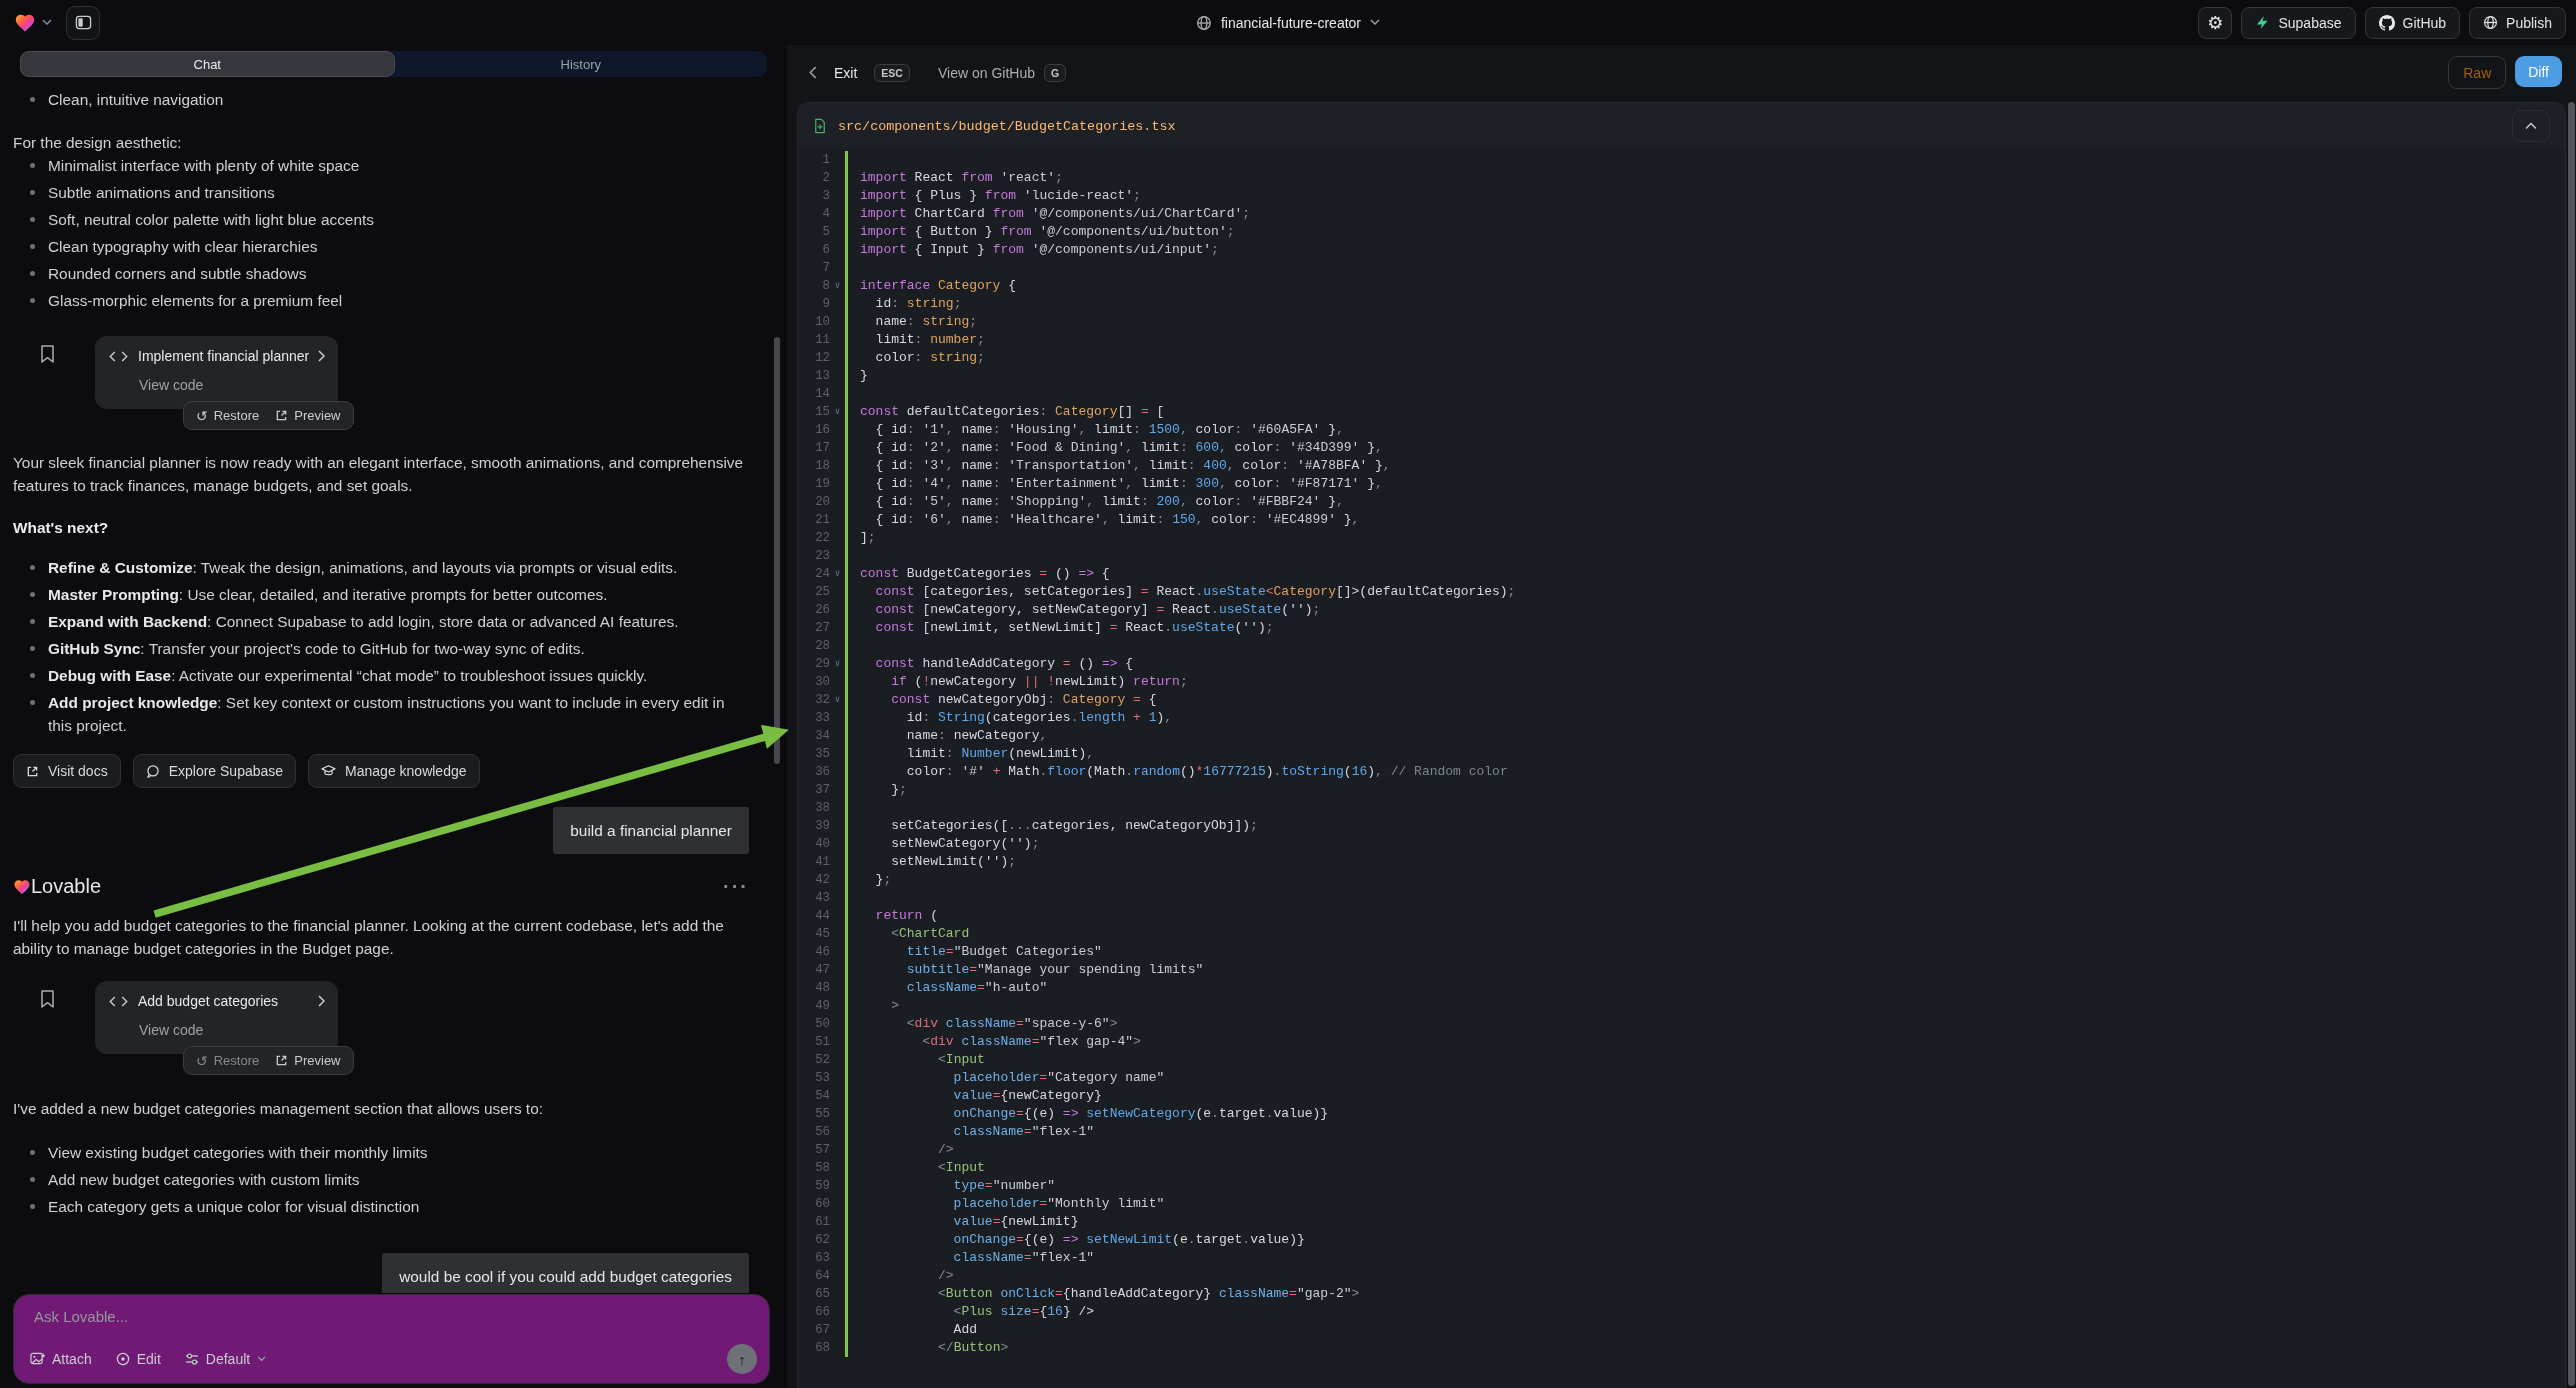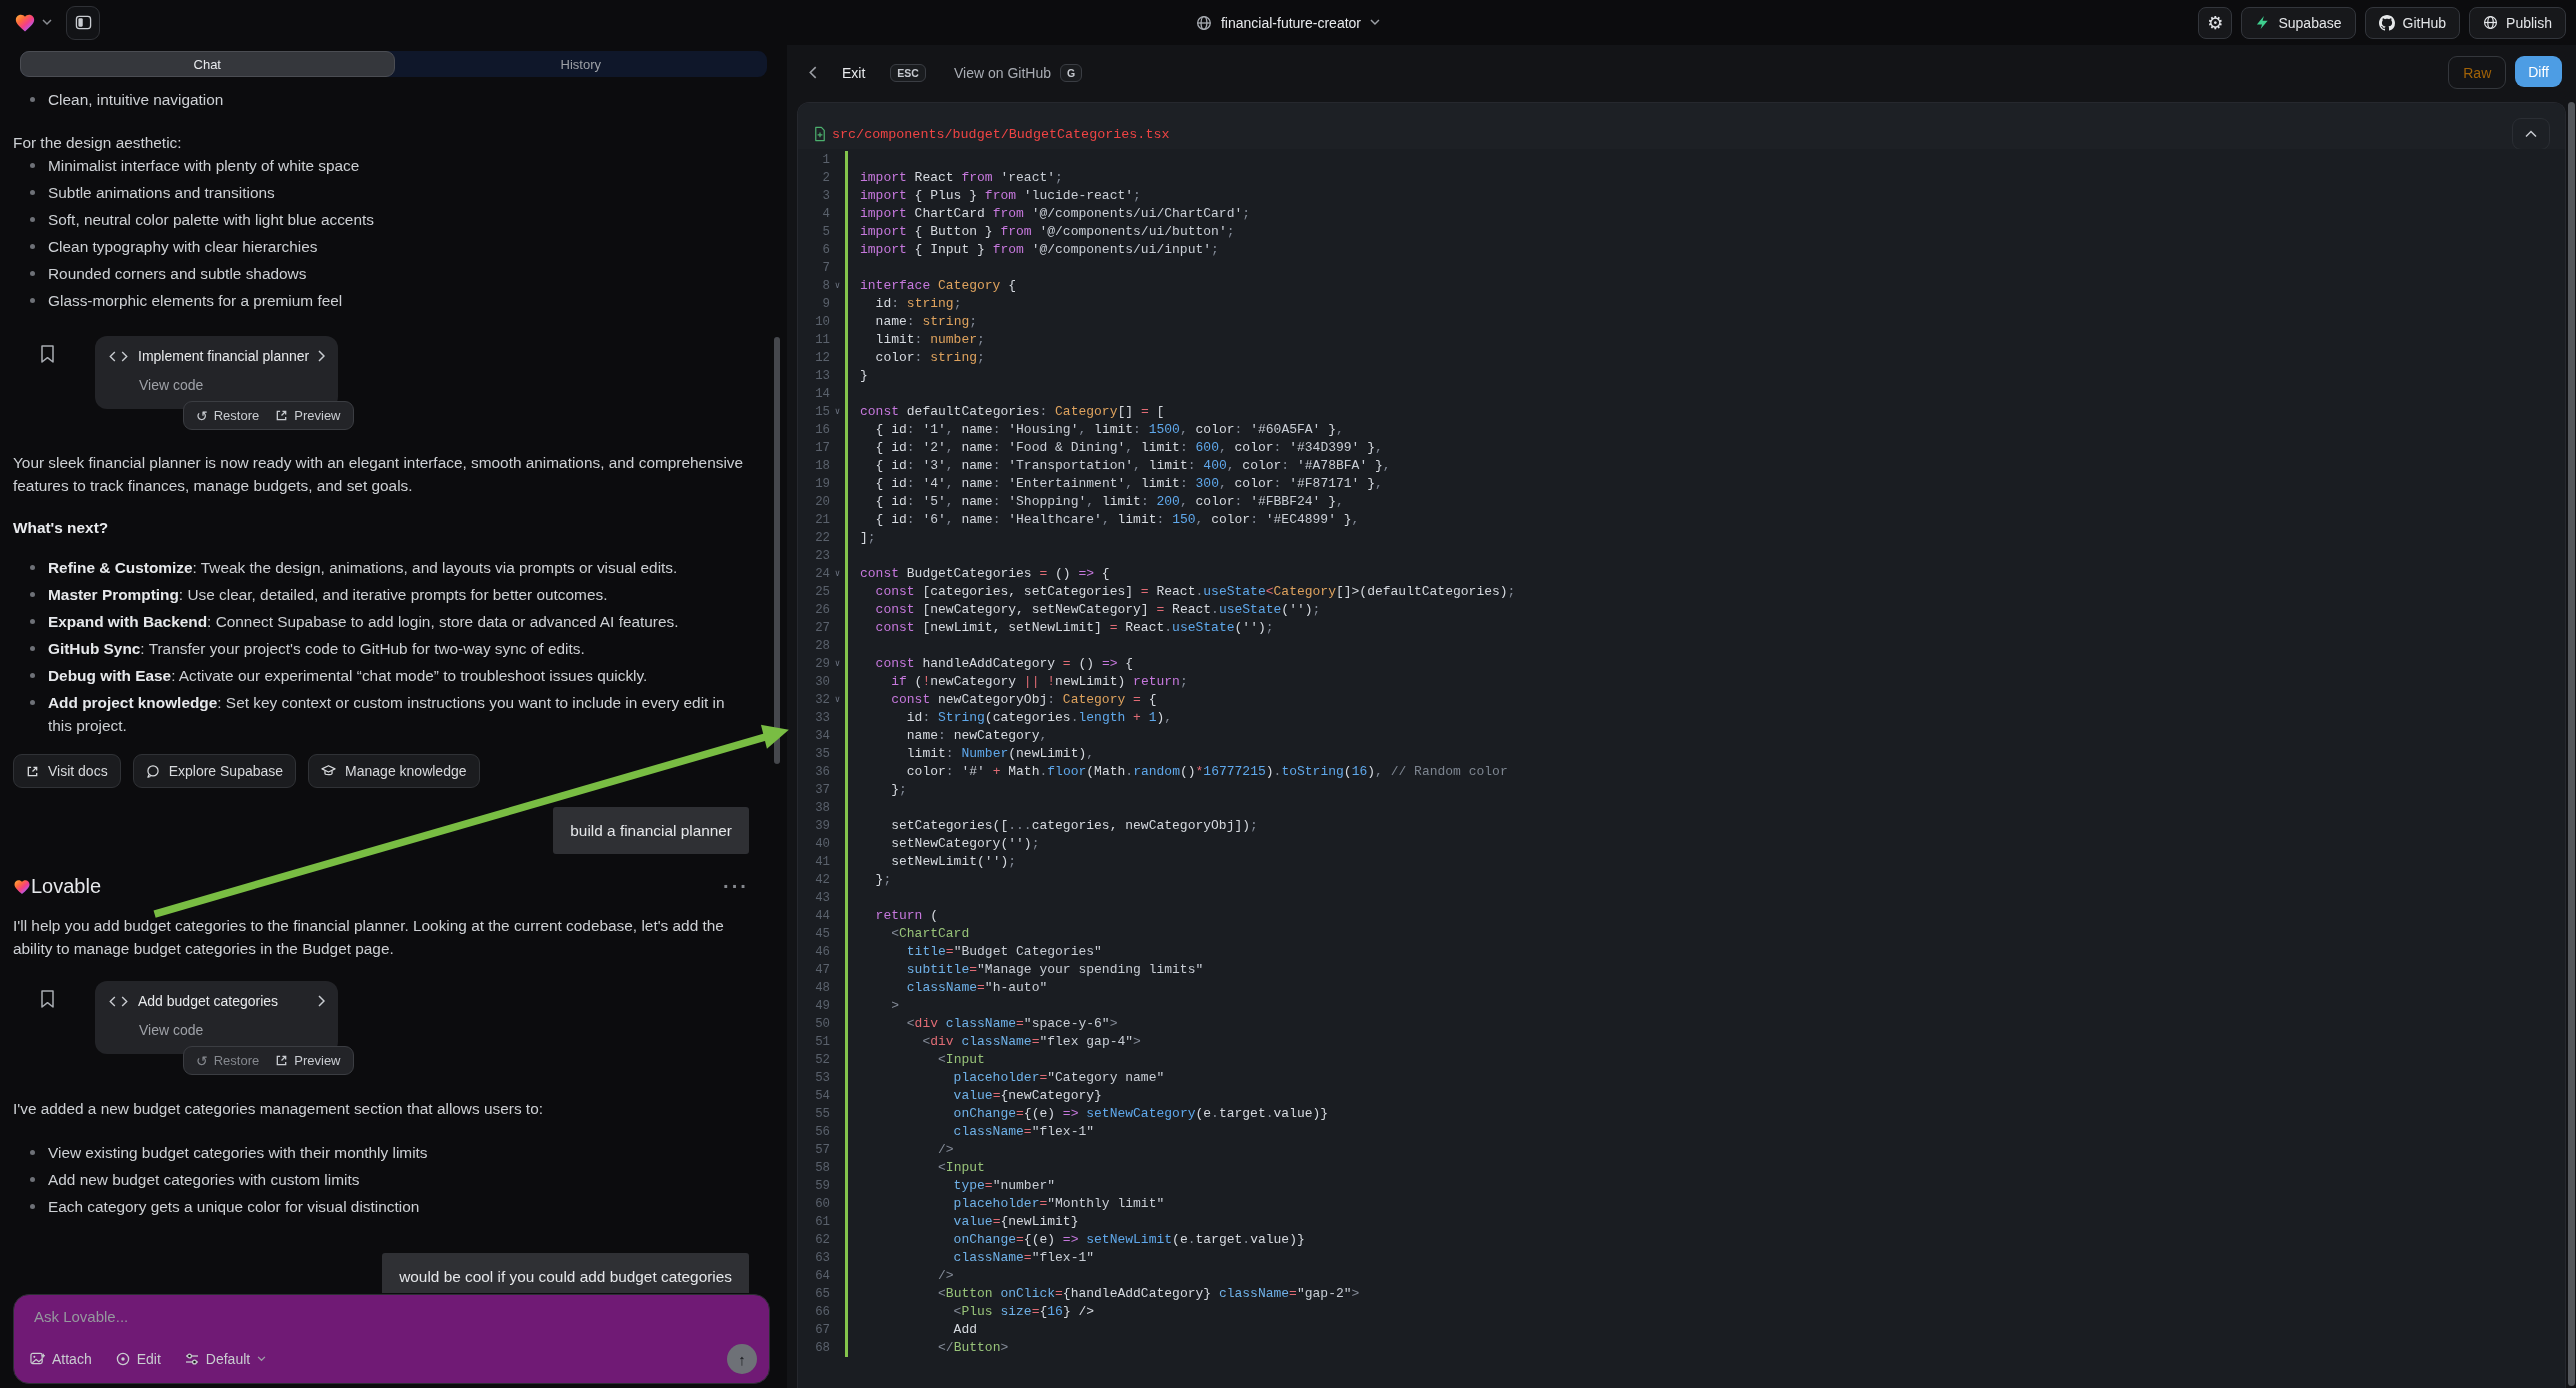--- a/index.html
+++ b/index.html
@@ -47,29 +47,29 @@
   
   .composer{position:absolute;left:13px;right:17px;bottom:4px;height:88px;background:#701a75;border:1px solid #2C2E33;border-radius:16px;}
   .composer input{position:absolute;left:18px;right:18px;top:12px;background:transparent;border:none;outline:none;color:#E8E8E8;font-size:15px;font-family:"Liberation Sans",sans-serif;}
   .composer input::placeholder{color:#95989E;}
   .composer-row{position:absolute;left:16px;right:12px;bottom:9px;display:flex;align-items:center;gap:24px;font-size:14px;color:#C9CCD0;}
   .crow-item{display:flex;align-items:center;gap:7px;}
   .send{margin-left:auto;width:30px;height:30px;border-radius:50%;background:#6E7177;display:flex;align-items:center;justify-content:center;color:#17181B;font-size:15px;font-weight:bold;}
   
   .code-panel{position:absolute;left:787px;top:45px;right:0;bottom:0;background:#131417;}
   .code-toolbar{height:55px;display:flex;align-items:center;padding:0 14px 0 22px;font-size:14px;}
-  .exit-group{display:flex;align-items:center;gap:25px;color:#E8EAED;}
+  .exit-group{display:flex;align-items:center;gap:17px;color:#E8EAED;}
   .kbd{border:1px solid #3A3D43;border-radius:6px;background:#1A1C1F;color:#C6C9CF;font-size:10.5px;padding:2px 6px;font-weight:bold;}
   .vog{margin-left:28px;color:#A9ADB4;display:flex;align-items:center;gap:9px;}
   .tb-spacer{margin-left:auto;display:flex;gap:9px;}
   .raw-btn{height:31px;border:1px solid #34373C;border-radius:9px;background:transparent;display:flex;align-items:center;padding:0 14px;color:#a16207;font-size:14px;}
   .diff-btn{height:31px;border-radius:9px;display:flex;align-items:center;padding:0 13px;color:#fff;font-size:14px;}
   .file-card{position:absolute;left:10px;right:10px;top:57px;bottom:0;background:#1A1D22;border:1px solid #26282E;border-bottom:none;border-radius:12px 12px 0 0;overflow:hidden;}
-  .path-bar{height:46px;display:flex;align-items:center;gap:5px;padding:8px 15px;background:#1D2025;
-            font-family:"Liberation Mono",monospace;font-size:13.4px;color:#ef4444;}
+  .path-bar{height:46px;display:flex;align-items:center;gap:11px;padding:0 15px;background:#1D2025;
+            font-family:"Liberation Mono",monospace;font-size:13.4px;color:#fdba74;}
   .collapse-btn{margin-left:auto;width:36px;height:30px;border:1px solid #2B2E34;border-radius:9px;display:flex;align-items:center;justify-content:center;}
   .code-scroll{position:absolute;top:46px;left:0;right:0;bottom:0;background:#1A1D22;
                font-family:"Liberation Mono",monospace;font-size:13px;line-height:18px;padding-top:2px;}
   .cl{display:flex;white-space:pre;height:18px;align-items:center;}
   .ln{width:32px;text-align:right;color:#5A616C;flex:none;font-size:12.4px;}
   .fold{width:15px;flex:none;color:#6B7280;font-size:9px;text-align:center;}
   .ct{border-left:3px solid #84C44C;padding-left:12px;flex:1;height:18px;}
   .k{color:#C678DD}.p{color:#D6DAE0}.d{color:#848B98}.s{color:#C9CED6}.n{color:#5FA8EB}
   .t{color:#DFA35E}.o{color:#E06C75}.c{color:#7D8590}.g{color:#98C379}.r{color:#E06C75}.a{color:#6FB1E8}
   .code-sb{position:absolute;right:1px;top:57px;bottom:2px;width:7px;border-radius:4px;background:#53565B;}

